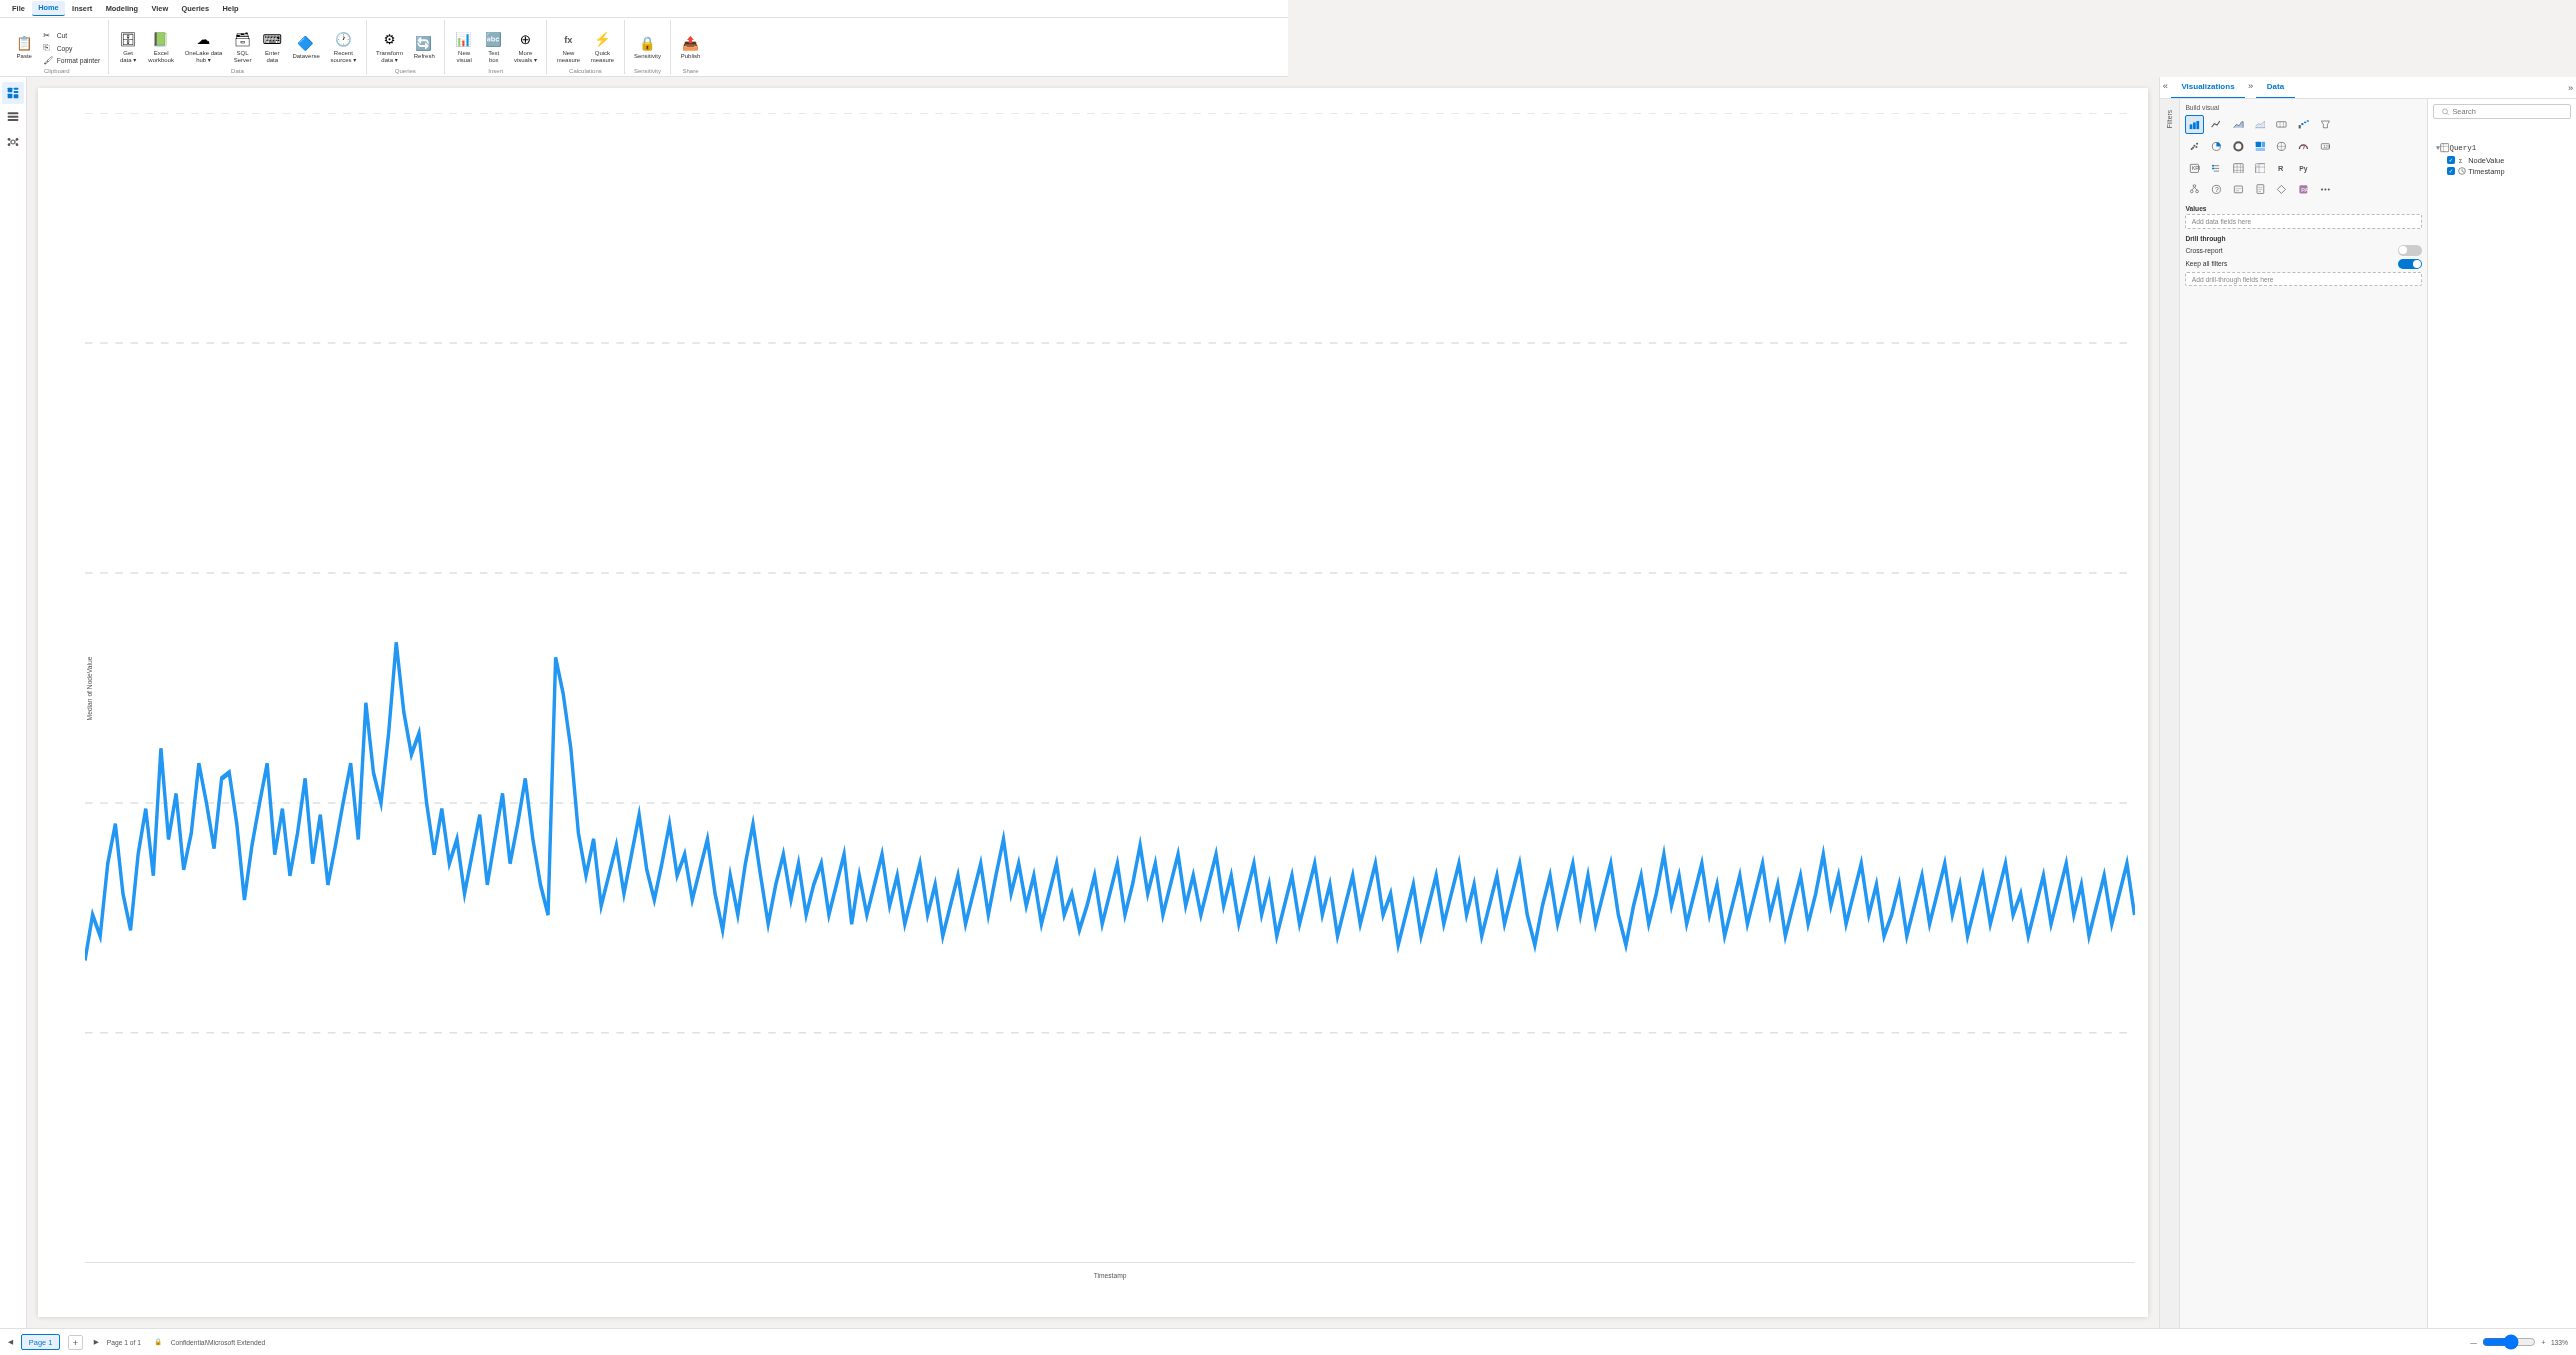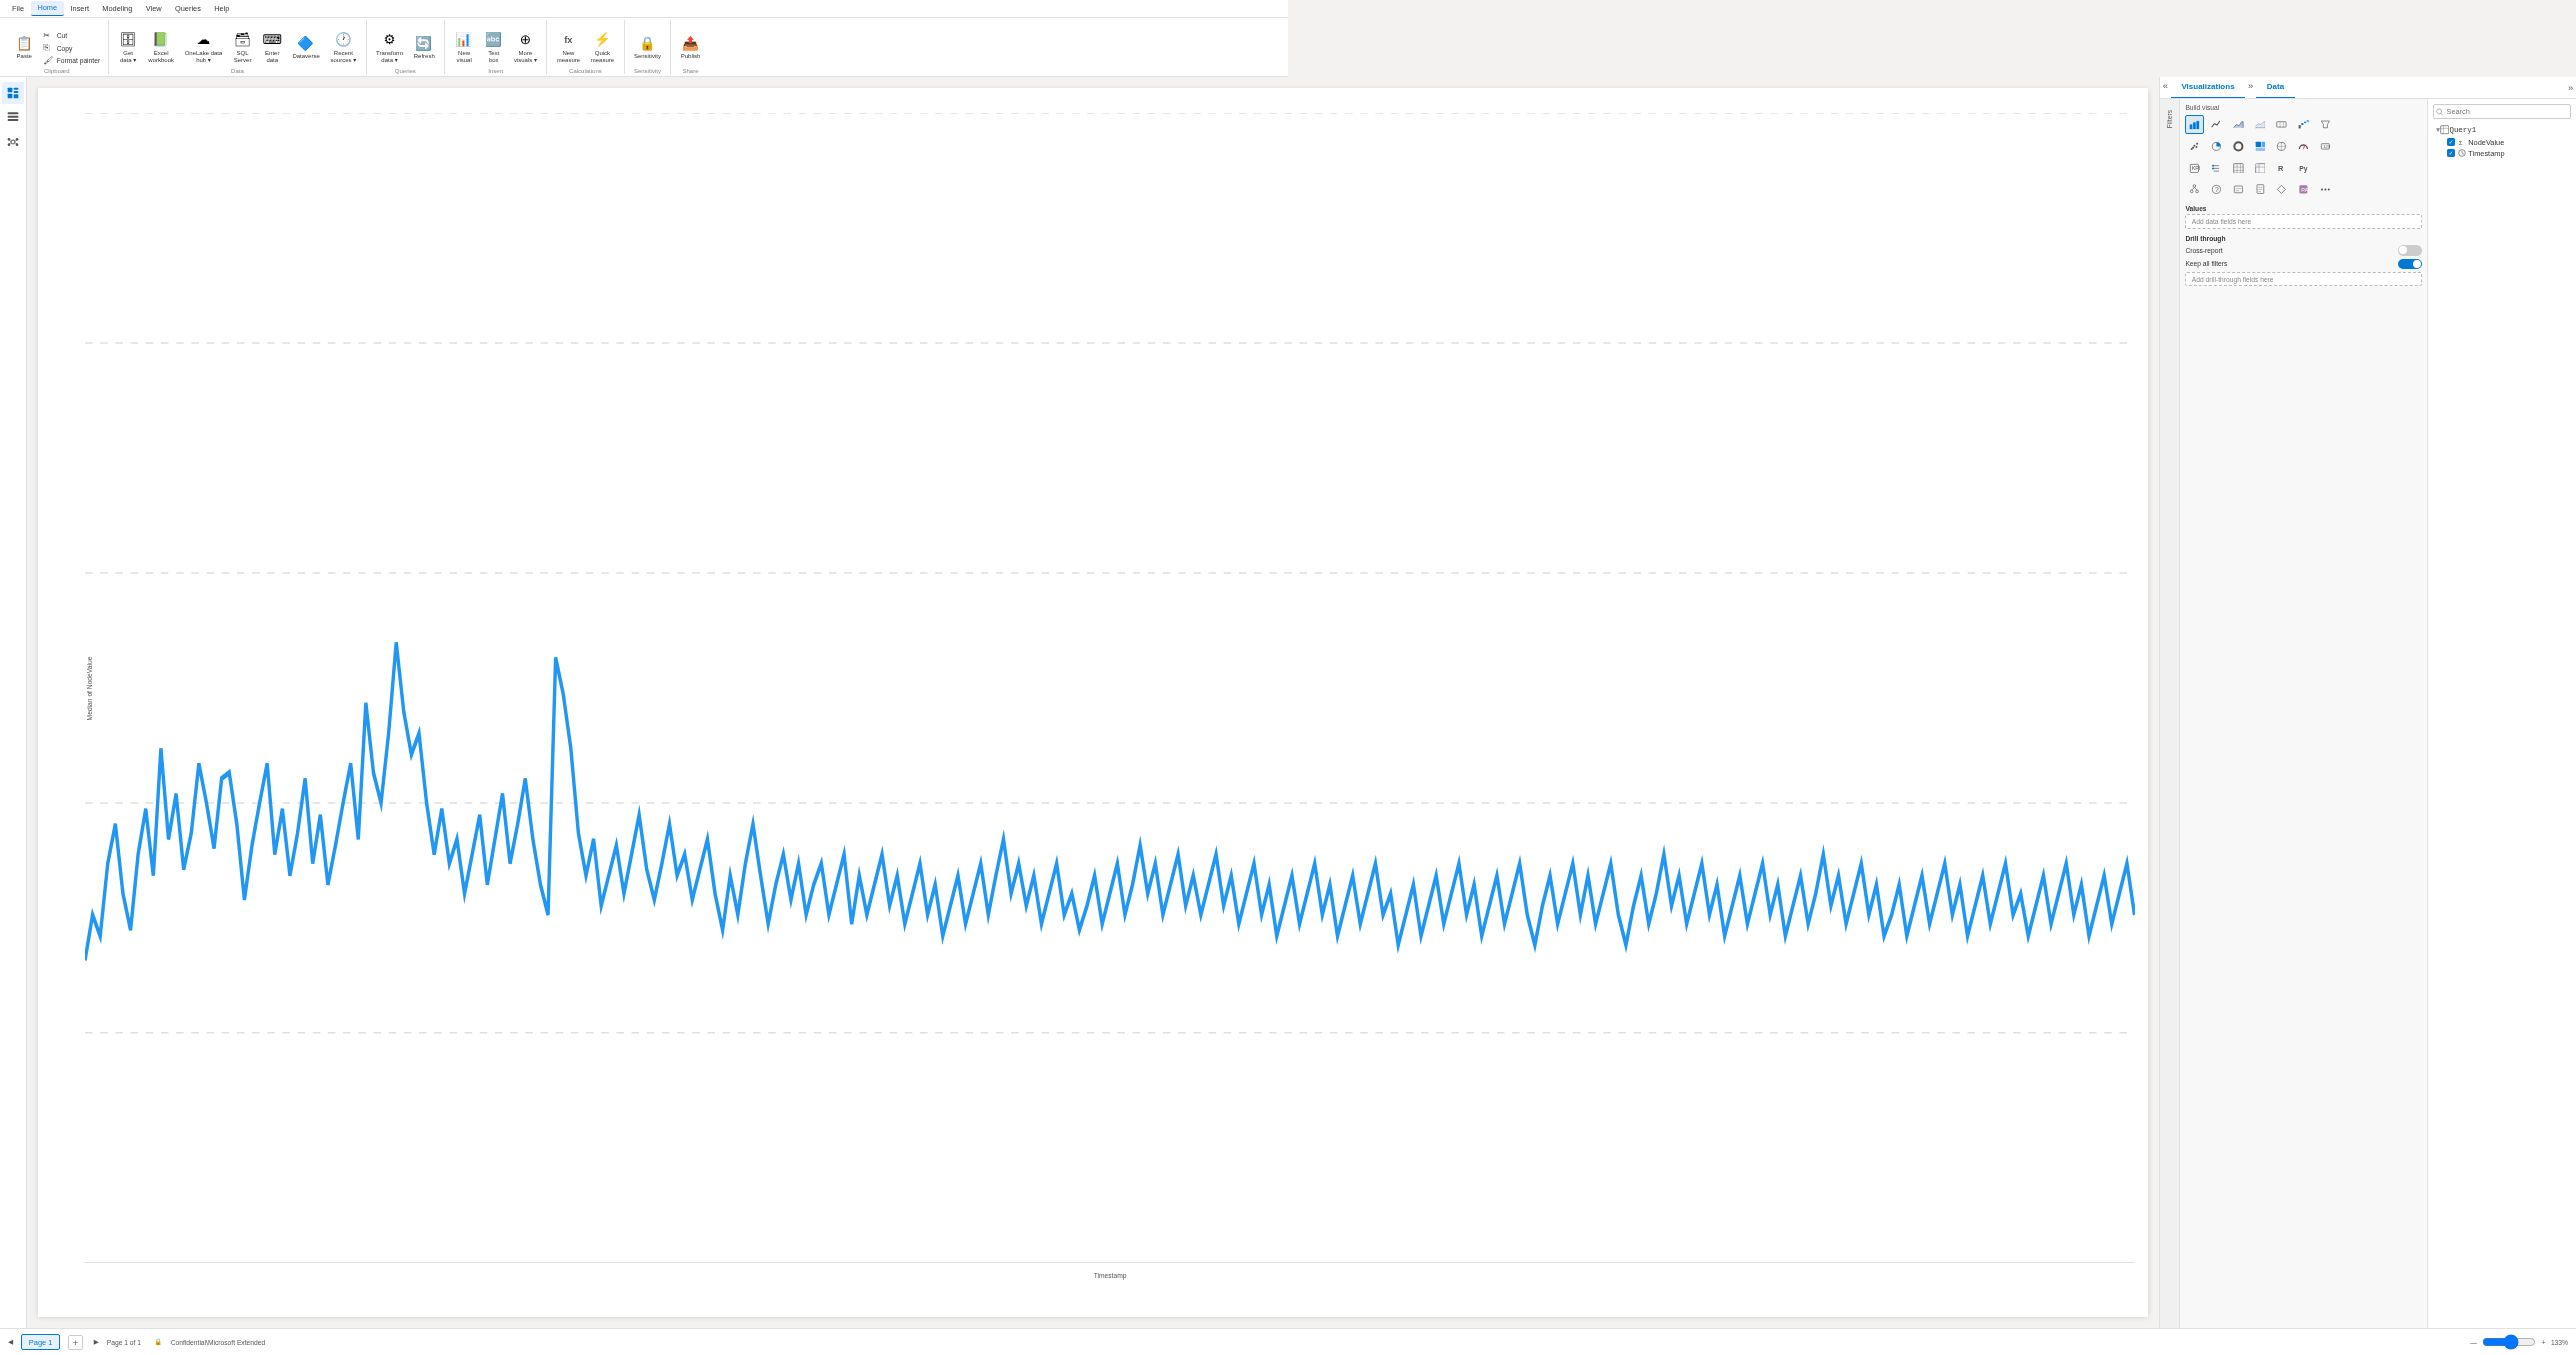--- a/index.html
+++ b/index.html
@@ -6,20 +6,21 @@
     body { font-family: 'Segoe UI', Arial, sans-serif; font-size: 8px; background: #f3f2f1; overflow: hidden; width: 1288px; height: 678px; }
 
     
     .menu-bar {
       display: flex;
       align-items: center;
       background: #fff;
       border-bottom: 0.7px solid #e0e0e0;
       padding: 0 5.4px;
       height: 17.5px;
+      font-weight: bold;
     }
     .menu-item {
       padding: 2.7px 6.7px;
       font-size: 7.4px;
       cursor: pointer;
       color: #333;
       border-radius: 2px;
     }
     .menu-item.active { background: #e8f0fe; color: #0078d4; border-bottom: 1.3px solid #0078d4; }
 
@@ -330,22 +331,22 @@
       width: 148px;
       padding: 5.4px;
       overflow-y: auto;
       background: #fff;
     }
     .data-search-box {
       display: flex;
       align-items: center;
       border: 0.7px solid #ccc;
       border-radius: 2px;
-      padding: 2px 2px;
-      margin-bottom: 4px;
+      padding: 2px 8px;
+      margin-bottom: 22px;
       background: #fff;
     }
     .data-search-box input {
       border: none;
       outline: none;
       font-size: 7.4px;
       width: 100%;
       color: #555;
     }
     .data-tree-item {

